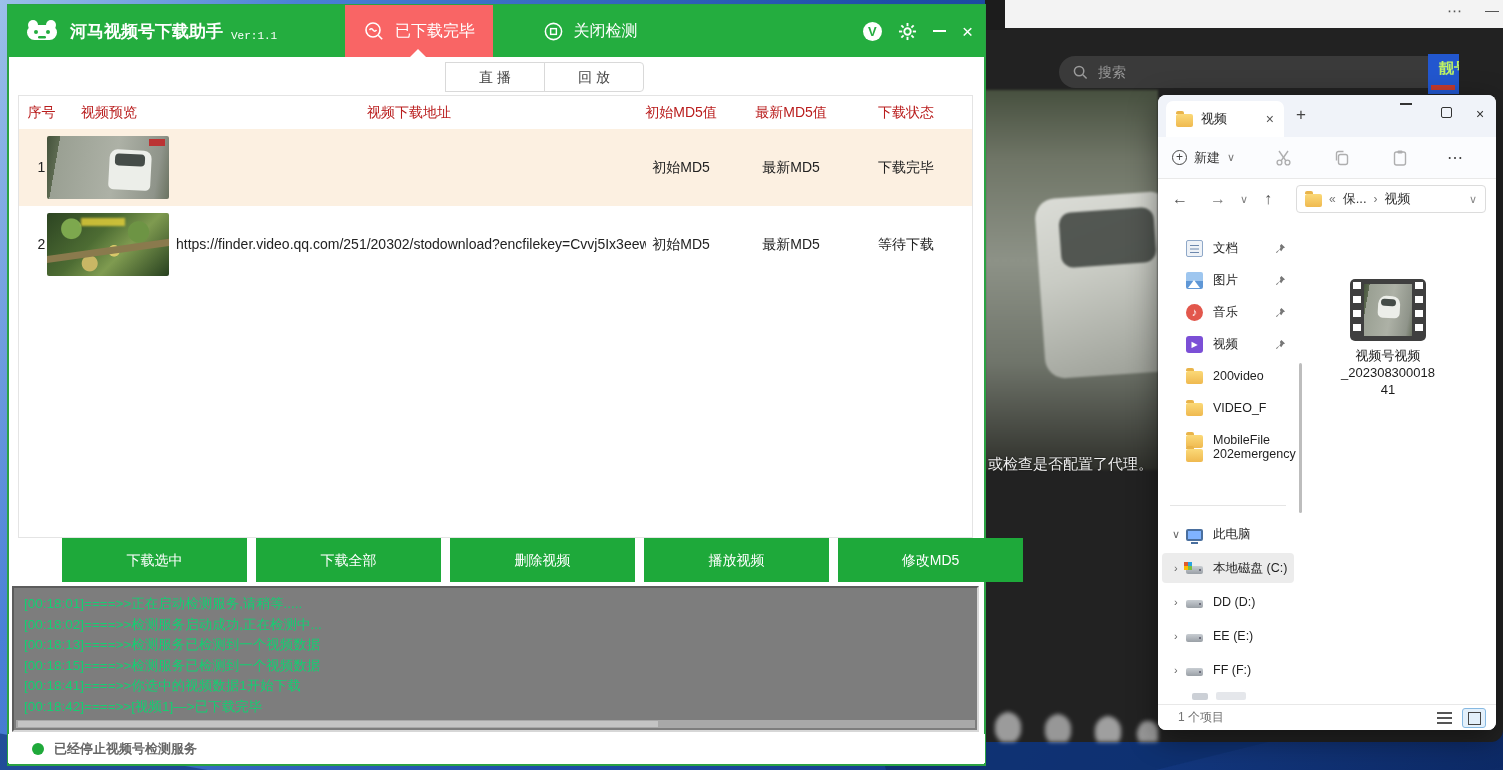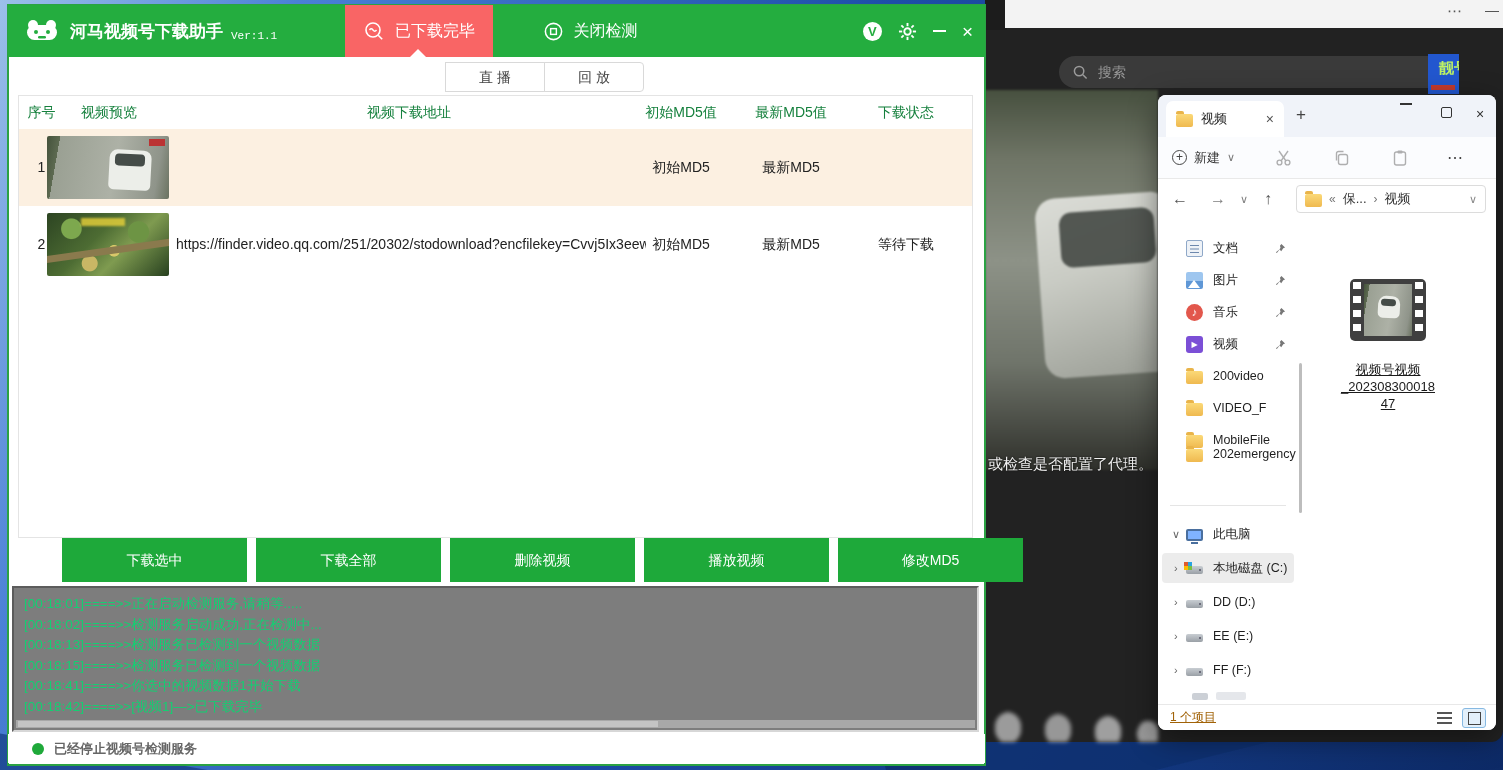--- a/index.html
+++ b/index.html
@@ -68,21 +68,21 @@
 
   .tabs { position:absolute; left:338px; top:57px; display:flex; }
   .tab { width:100px; height:30px; line-height:28px; text-align:center; font-size:14px;
          border:1px solid #d9d9d9; background:#fff; color:#444; margin-left:-1px; cursor:pointer; }
   .tab:first-child { border-radius:4px 0 0 4px; margin-left:0; }
   .tab:last-child { border-radius:0 4px 4px 0; }
   .tab.active { background:#3e9af7; border-color:#3e9af7; color:#fff;margin-top:47px; }
 
   .vtable { position:absolute; left:10px; top:90px; width:955px; height:443px;
             border:1px solid #e4e4e4; background:#fff; overflow:hidden; }
-  .th { position:absolute; top:0; height:33px; line-height:33px; font-size:14px; color:#15803d; }
+  .th { position:absolute; top:0; height:33px; line-height:33px; font-size:14px; color:#b91c1c; }
   .col-no { left:0; width:45px; text-align:center; }
   .col-prev { left:62px; }
   .col-url-h { left:170px; width:440px; text-align:center; }
   .col-url { left:157px; width:470px; white-space:nowrap; overflow:hidden; }
   .col-md5i { left:612px; width:100px; text-align:center; }
   .col-md5n { left:722px; width:100px; text-align:center; }
   .col-status { left:837px; width:100px; text-align:center; }
   .vrow { position:absolute; left:0; width:953px; height:77px; cursor:pointer; }
   .vrow .cell { position:absolute; top:0; height:77px; line-height:77px; font-size:14px; color:#222; }
   .row1 { top:33px; background:#fcf0e1; }
@@ -182,26 +182,26 @@
            background:conic-gradient(#29a3e0 0 25%,#77c043 0 50%,#ffb900 0 75%,#e05a2b 0); }
 
   .file-item { position:absolute; left:170px; top:60px; width:120px; text-align:center; cursor:pointer; }
   .filmstrip { position:relative; width:76px; height:62px; margin:0 auto; background:#3f3f3f; border-radius:5px; }
   .filmstrip .holes { position:absolute; top:3px; width:8px; height:56px;
       background:repeating-linear-gradient(#fff 0 7px, transparent 7px 14px); }
   .holes.l { left:3px; } .holes.r { right:3px; }
   .filmstrip .frame { position:absolute; left:14px; top:5px; width:48px; height:52px; overflow:hidden; }
   .filmstrip .frame .car { left:14px; top:12px; width:22px; height:22px; }
   .filmstrip .frame .glass { left:17px; top:15px; width:15px; height:7px; }
-  .file-name { margin-top:20px; font-size:13px; line-height:17px; color:#1b1b1b;text-decoration:underline; }
+  .file-name { margin-top:6px; font-size:13px; line-height:17px; color:#1b1b1b; }
   .file-name span { display:block; }
 
   .ex-status { position:absolute; left:0; top:609px; width:338px; height:26px; border-top:1px solid #e8e8e8;
                display:flex; align-items:center; border-radius:0 0 8px 8px; background:#fff; }
-  .ex-count { margin-left:12px; font-size:12px; color:#a16207;text-decoration:underline; }
+  .ex-count { margin-left:20px; font-size:12px; color:#737373; }
   .view-list { position:absolute; right:44px; top:7px; width:15px; height:12px; cursor:pointer;
       background:repeating-linear-gradient(#555 0 2px, transparent 2px 5px); }
   .view-thumb-box { position:absolute; right:10px; top:3px; width:24px; height:20px; border:1.5px solid #86b9e2;
       background:#e3f0fb; border-radius:3px; cursor:pointer; }
   .view-thumb-box::after { content:""; position:absolute; left:5px; top:3px; width:11px; height:11px; border:1.6px solid #444; }
 
   .ghost-item { position:absolute; left:20px; top:470px; width:90px; height:14px; opacity:.45; }
   .ghost-item .b1 { position:absolute; left:14px; top:4px; width:16px; height:7px; background:#8f98a6; border-radius:2px; }
   .ghost-item .b2 { position:absolute; left:38px; top:3px; width:30px; height:8px; background:#c7ccd4; border-radius:2px; }
 </style>
@@ -304,20 +304,21 @@
 
       <div class="vrow row1">
         <div class="cell col-no">1</div>
         <div class="thumb scene-road">
           <div class="sign"></div>
           <div class="car"></div>
           <div class="glass"></div>
         </div>
         <div class="cell col-md5i">初始MD5</div>
         <div class="cell col-md5n">最新MD5</div>
+        <div class="cell col-status">下载完毕</div>
       </div>
 
       <div class="vrow row2">
         <div class="cell col-no">2</div>
         <div class="thumb scene-forest">
           <div class="wm"></div>
           <div class="log" style="position:absolute;border:none;background:#8a7a4d;width:140px;height:7px;left:-6px;top:34px;transform:rotate(-8deg);padding:0;"></div>
         </div>
         <div class="cell col-url">https://finder.video.qq.com/251/20302/stodownload?encfilekey=Cvvj5Ix3eew</div>
         <div class="cell col-md5i">初始MD5</div>
@@ -492,21 +493,21 @@
           <div class="holes l"></div>
           <div class="holes r"></div>
           <div class="frame scene-road">
             <div class="car" style="position:absolute"></div>
             <div class="glass" style="position:absolute"></div>
           </div>
         </div>
         <div class="file-name">
           <span>视频号视频</span>
           <span>_202308300018</span>
-          <span>47</span>
+          <span>41</span>
         </div>
       </div>
     </div>
 
     <div class="ex-status">
       <span class="ex-count">1 个项目</span>
       <div class="view-list"></div>
       <div class="view-thumb-box"></div>
     </div>
   </div>

